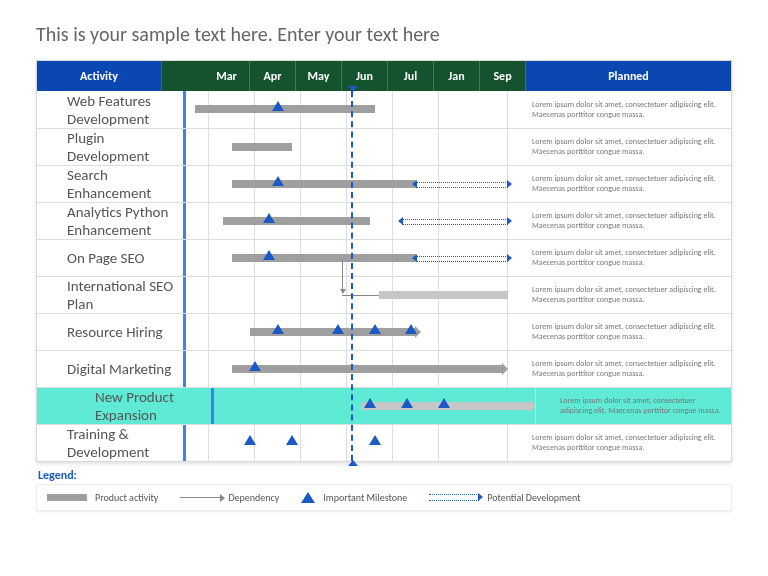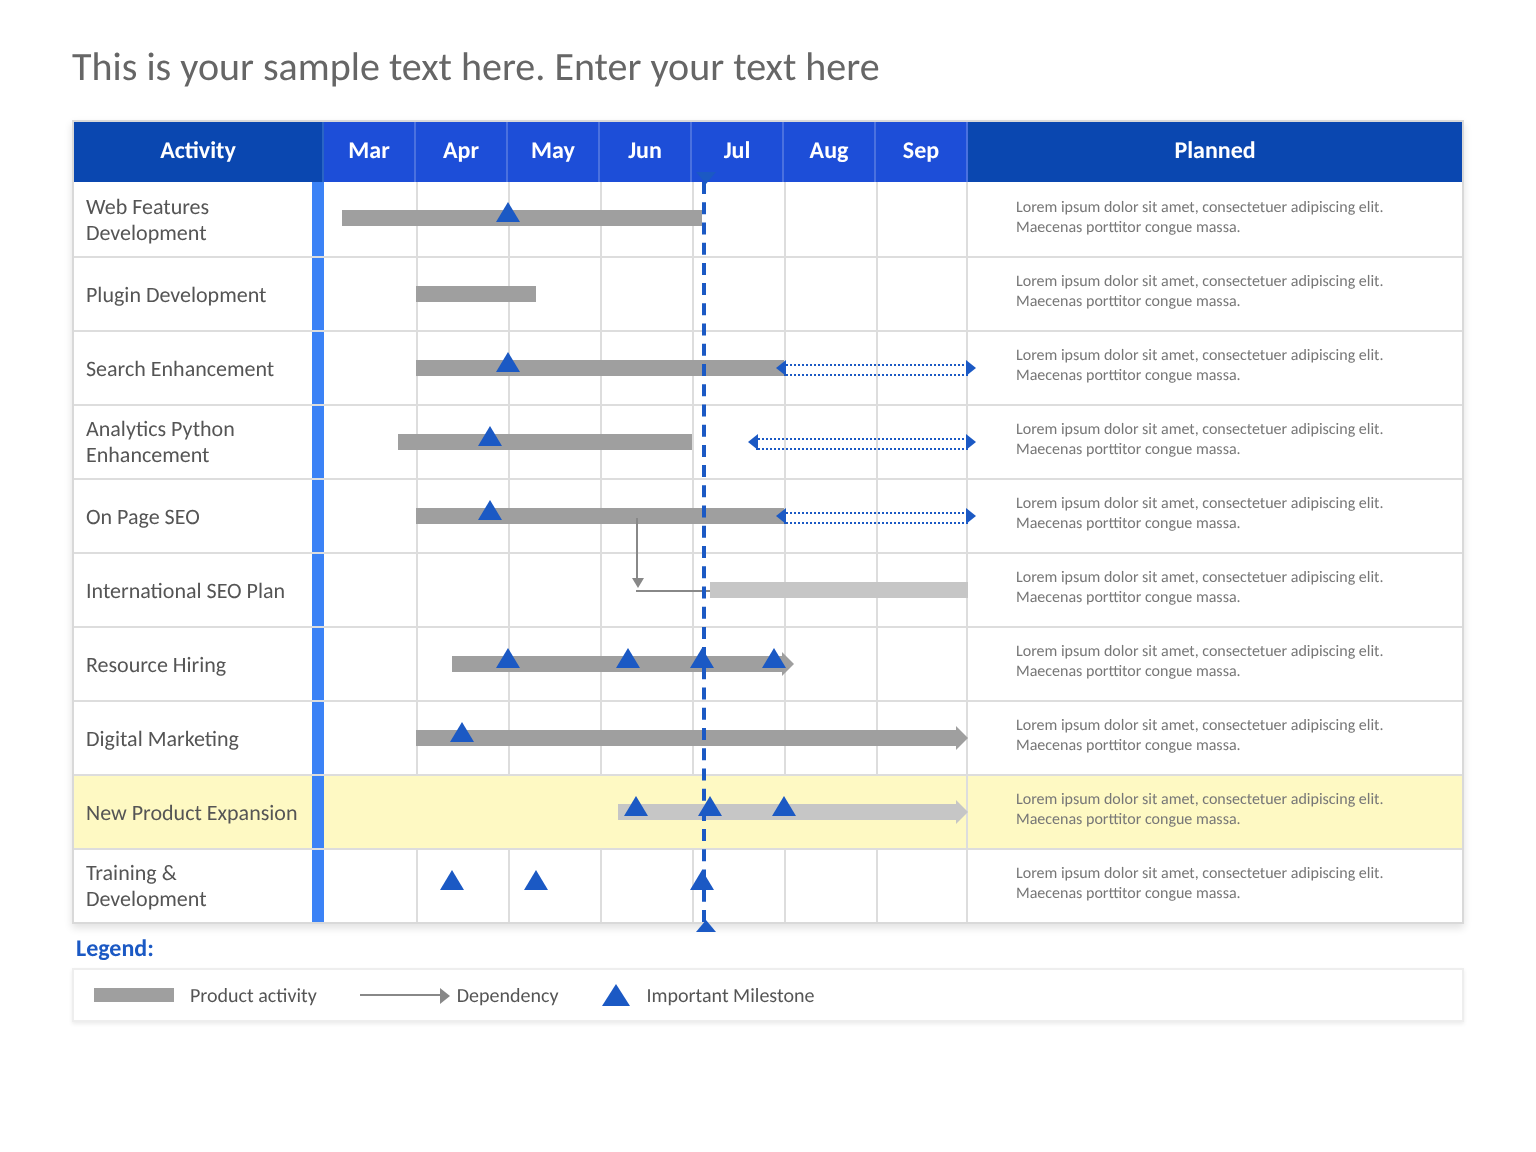--- a/index.html
+++ b/index.html
@@ -16,30 +16,30 @@
     border: 1px solid rgba(0,0,0,0.15);
     box-shadow: 0 2px 4px rgba(0,0,0,0.12);
     background: #fff;
     position: relative;
   }
   .header { display: flex; color: #fff; font-weight: 600; font-size: 12px; }
   .header .h-activity {
     width: 125px; background: #0a47b0; height: 30px; display:flex;align-items:center;justify-content:center;
     border-right: 1px solid #2a65c4;
   }
-  .header .h-months { display: flex; background: #1d4ed8; }
+  .header .h-months { display: flex; background: #14532d; padding-left: 42px; }
   .header .h-month { width: 46px; height: 30px; display:flex;align-items:center;justify-content:center;
     border-right: 1px solid rgba(255,255,255,0.2); }
   .header .h-comments { flex: 1; background: #0a47b0; height: 30px; display:flex;align-items:center;justify-content:center; }
 
   .rows { position: relative; }
   .row { display: flex; height: 37px; border-top: 1px solid #ddd; }
   .row:first-child { border-top: none; }
-  .row.hl { background: #fef9c3; }
-  .cell-activity { width: 125px; padding: 4px 6px; font-size: 11px; color:#555; display:flex;align-items:center; border-right:6px solid #3b82f6;}
+  .row.hl { background: #5eead4; padding-left: 28px; }
+  .cell-activity { width: 125px; padding: 4px 6px; font-size: 15px; color:#555; display:flex;align-items:center; border-right:3px solid #3b82f6;margin-left:24px;}
   .cell-months { width: 322px; position: relative; border-right:1px solid #ddd;}
   .cell-comments { flex: 1; padding: 3px 8px 3px 24px; font-size: 8px; line-height: 1.2; color:#777; display:flex;align-items:center;}
   
   .gridlines { position: absolute; inset: 30px 0 0 125px; width:322px; pointer-events:none; }
   .gridline { position:absolute; top:0; bottom:0; width:1px; background:#ddd; }
 
   
   .bar { position: absolute; height: 8px; top: 14px; background: #9f9f9f; }
   .bar.arrow::after {
     content:""; position:absolute; right:-6px; top:-2px; width:0;height:0;
@@ -84,21 +84,21 @@
 
 <div class="chart">
   <div class="header">
     <div class="h-activity">Activity</div>
     <div class="h-months" id="hmonths">
         <div class="h-month">Mar</div>
         <div class="h-month">Apr</div>
         <div class="h-month">May</div>
         <div class="h-month">Jun</div>
         <div class="h-month">Jul</div>
-        <div class="h-month">Aug</div>
+        <div class="h-month">Jan</div>
         <div class="h-month">Sep</div>
       </div>
     <div class="h-comments">Planned</div>
   </div>
   <div class="gridlines" id="gridlines" style="height: 370px;">
       <div class="gridline" style="left: 46px;"></div>
       <div class="gridline" style="left: 92px;"></div>
       <div class="gridline" style="left: 138px;"></div>
       <div class="gridline" style="left: 184px;"></div>
       <div class="gridline" style="left: 230px;"></div>
@@ -207,13 +207,17 @@
       <span>Product activity</span>
     </div>
   <div class="lg">
       <span class="lg-dep"></span>
       <span>Dependency</span>
     </div>
   <div class="lg">
       <span class="lg-mile"></span>
       <span>Important Milestone</span>
     </div>
+  <div class="lg">
+      <span class="lg-pot"></span>
+      <span>Potential Development</span>
+    </div>
 </div>
 
 </body></html>

